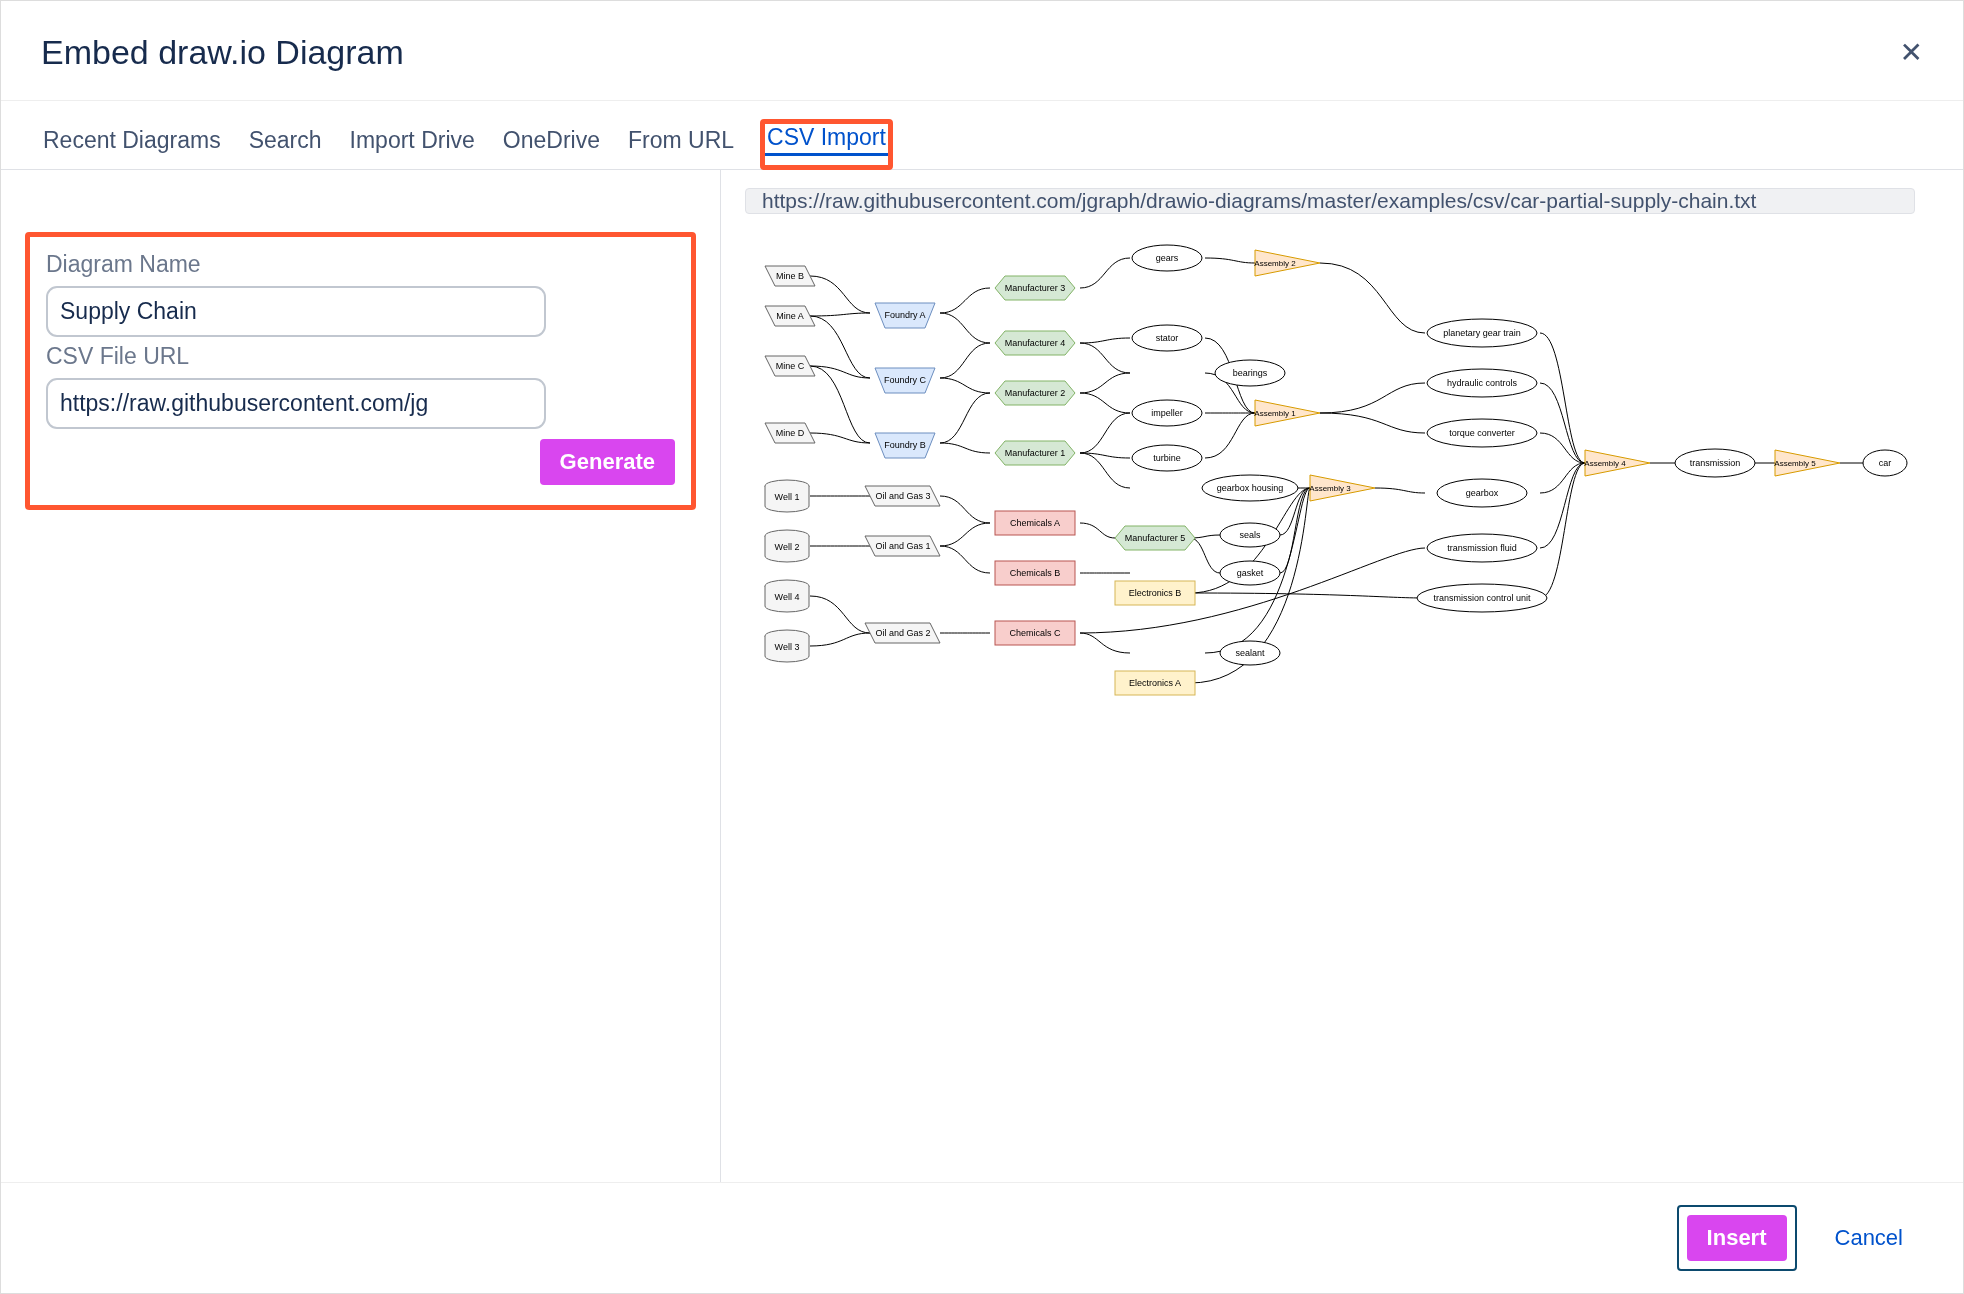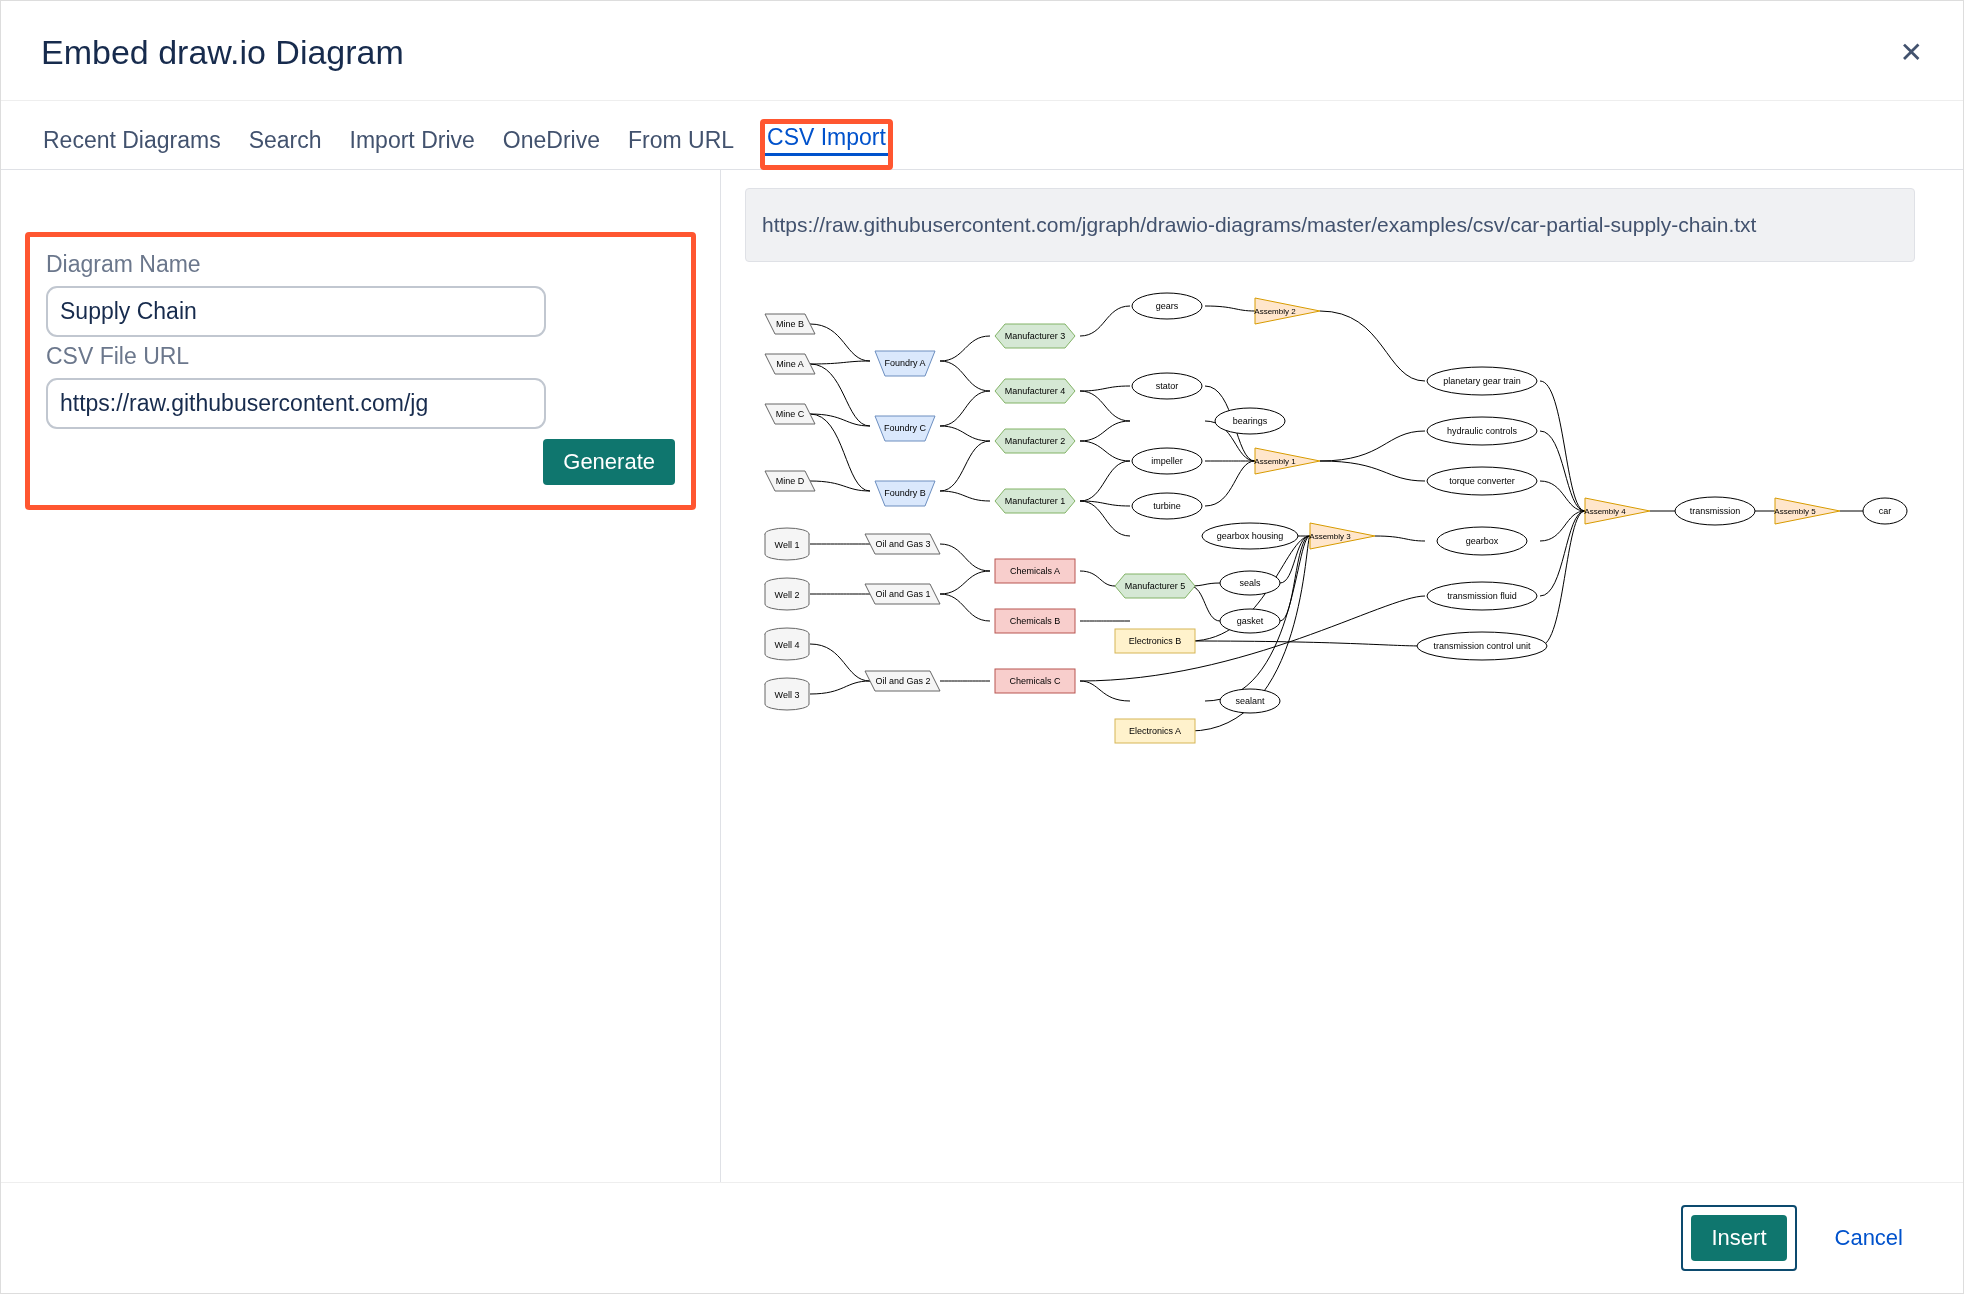--- a/index.html
+++ b/index.html
@@ -13,24 +13,24 @@
 .tab.active { color: #0052cc; border-bottom-color: #0052cc; font-weight: 500; }
 .hl-b { border: 5px solid #ff5630; border-radius: 4px; }
 .tab-hl { margin-bottom: -1px; padding-bottom: 9px; }
 .main { display: flex; flex: 1; overflow: hidden; }
 .left-panel { width: 720px; padding: 18px 24px; border-right: 1px solid #dfe1e6; }
 .form-box { border: 5px solid #ff5630; border-radius: 4px; padding: 14px 16px 20px 16px; margin-top: 44px; }
 .label { font-size: 23px; color: #6b778c; margin-bottom: 8px; display: block; }
 .text-input { width: 500px; font-size: 23px; padding: 10px 12px; border: 2px solid #c1c7d0; border-radius: 11px; color: #172b4d; margin-bottom: 6px; }
 .btn-row { display: flex; justify-content: flex-end; margin-top: 4px; }
 .btn { font-size: 22px; padding: 10px 20px; border-radius: 4px; border: none; cursor: pointer; }
-.btn-primary { background: #0f766e; color: #fff; font-weight: 400; }
+.btn-primary { background: #d946ef; color: #fff; font-weight: 700; }
 .btn-link { background: none; color: #0052cc; }
 .right-panel { flex: 1; padding: 18px 24px; display: flex; flex-direction: column; }
-.url-bar { background: #f0f1f3; border: 1px solid #dfe1e6; border-radius: 4px; padding: 24px 16px; font-size: 21px; color: #42526e; margin-bottom: 24px; width: 1170px; }
+.url-bar { background: #f0f1f3; border: 1px solid #dfe1e6; border-radius: 4px; padding: 0 16px; font-size: 21px; color: #42526e; margin-bottom: 24px; width: 1170px; }
 .preview { flex: 1; position: relative; }
 .preview svg { width: 1170px; height: 580px; }
 .footer { display: flex; justify-content: flex-end; align-items: center; gap: 18px; padding: 22px 40px; border-top: 1px solid #eee; }
 .insert-hl { border: 2px solid #0c4a6e; border-radius: 4px; padding: 8px; }
 .insert-hl .btn { display:block; }
 .edge { stroke: #000; fill: none; stroke-width: 1; }
 </style>
 </head>
 <body>
 

